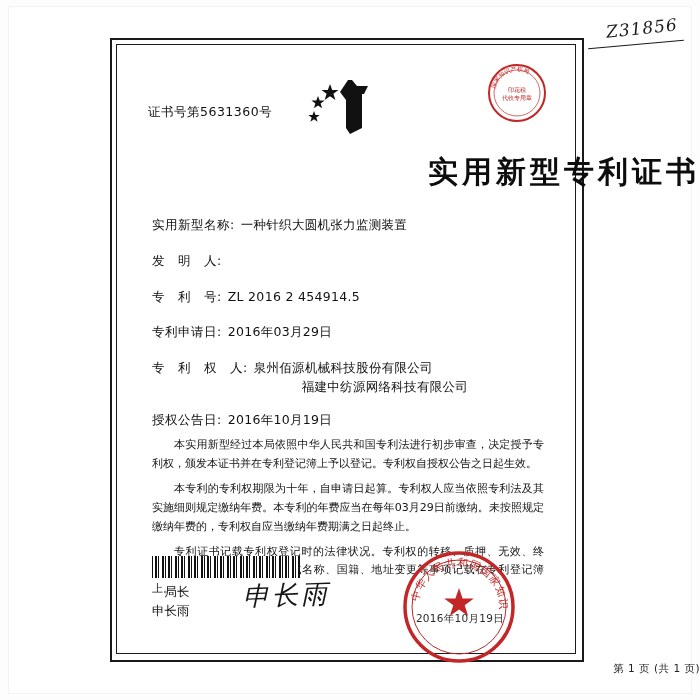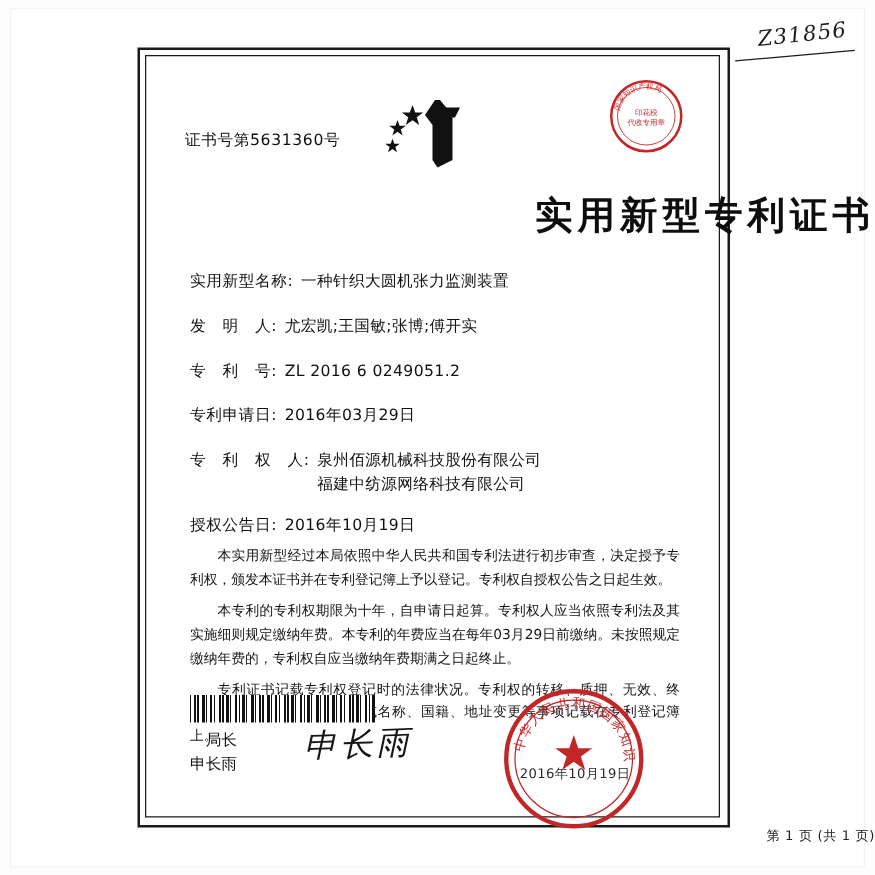--- a/index.html
+++ b/index.html
@@ -119,21 +119,21 @@
     flex: 0 0 auto;
     white-space: nowrap;
     letter-spacing: 0.5px;
     text-align: right;
   }
   .field-value {
     flex: 1 1 auto;
     padding-left: 6px;
     letter-spacing: 0.3px;
   }
-  .field-value .line2 { display: block; }
+  .field-value .line2 { display: block; margin-left: 48px; }
   .field-row.tight { margin-bottom: 14px; }
   
   .body-text {
     position: absolute;
     left: 152px;
     top: 436px;
     width: 392px;
     font-size: 11px;
     line-height: 1.72;
     color: #141414;
@@ -249,25 +249,24 @@
 
   <div class="main-title">实用新型专利证书</div>
 
   <div class="fields">
     <div class="field-row">
       <span class="field-label">实用新型名称:</span>
       <span class="field-value">一种针织大圆机张力监测装置</span>
     </div>
     <div class="field-row">
       <span class="field-label">发　明　人:</span>
-      <span class="field-value">尤宏凯;王国敏;张博;傅开实</span>
     </div>
     <div class="field-row">
       <span class="field-label">专　利　号:</span>
-      <span class="field-value">ZL 2016 6 0249051.2</span>
+      <span class="field-value">ZL 2016 2 454914.5</span>
     </div>
     <div class="field-row">
       <span class="field-label">专利申请日:</span>
       <span class="field-value">2016年03月29日</span>
     </div>
     <div class="field-row tight">
       <span class="field-label">专　利　权　人:</span>
       <span class="field-value">
         <span>泉州佰源机械科技股份有限公司</span>
         <span class="line2">福建中纺源网络科技有限公司</span>

